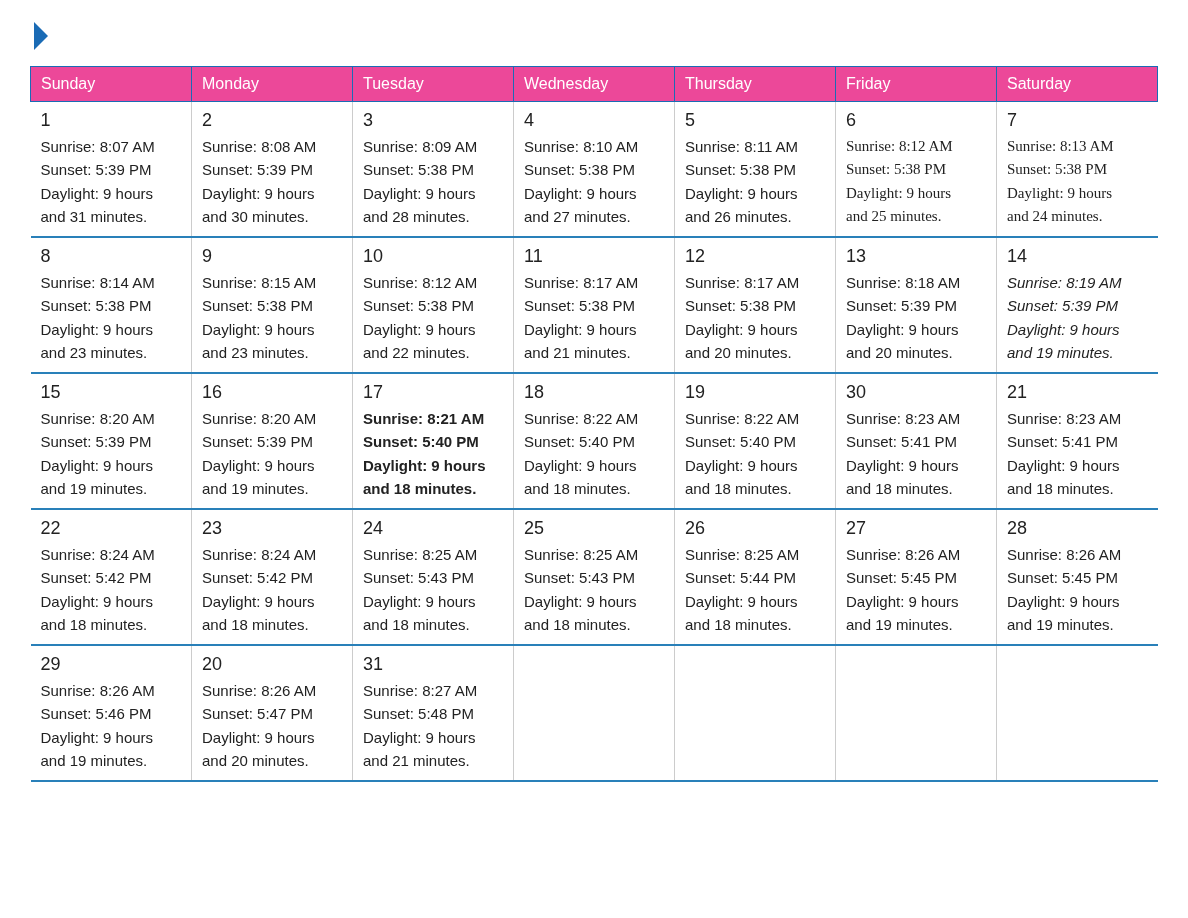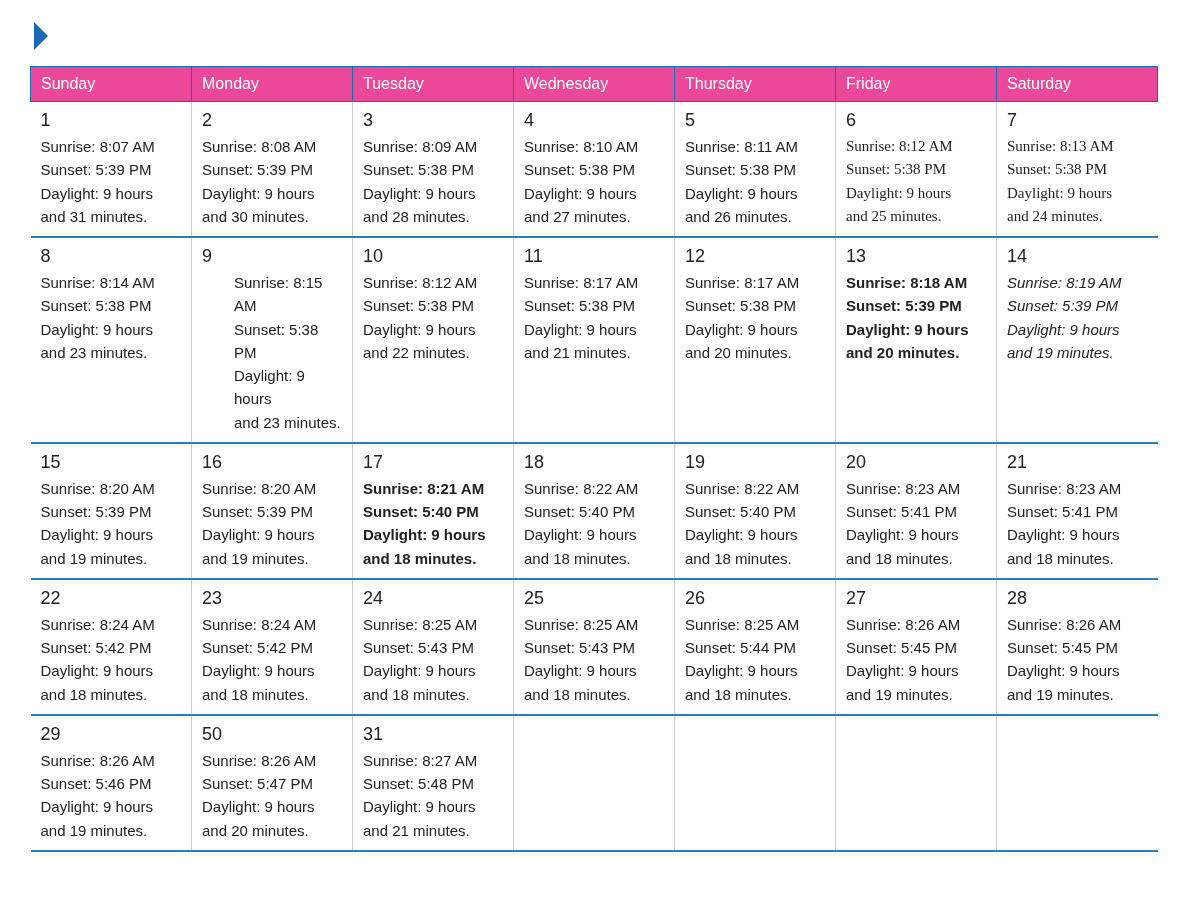--- a/index.html
+++ b/index.html
@@ -191,21 +191,21 @@
       <tr>
         <td>
           <span class="day-num">8</span>
           <div class="day-info" style="white-space: pre-line;">Sunrise: 8:14 AM
 Sunset: 5:38 PM
 Daylight: 9 hours
 and 23 minutes.</div>
         </td>
         <td>
           <span class="day-num">9</span>
-          <div class="day-info" style="white-space: pre-line; margin-left: 32px;">Sunrise: 8:15 AM
+          <div class="day-info" style="white-space: pre-line;">Sunrise: 8:15 AM
 Sunset: 5:38 PM
 Daylight: 9 hours
 and 23 minutes.</div>
         </td>
         <td>
           <span class="day-num">10</span>
           <div class="day-info" style="white-space: pre-line;">Sunrise: 8:12 AM
 Sunset: 5:38 PM
 Daylight: 9 hours
 and 22 minutes.</div>
@@ -219,21 +219,21 @@
         </td>
         <td>
           <span class="day-num">12</span>
           <div class="day-info" style="white-space: pre-line;">Sunrise: 8:17 AM
 Sunset: 5:38 PM
 Daylight: 9 hours
 and 20 minutes.</div>
         </td>
         <td>
           <span class="day-num">13</span>
-          <div class="day-info" style="white-space: pre-line; font-weight: bold;">Sunrise: 8:18 AM
+          <div class="day-info" style="white-space: pre-line;">Sunrise: 8:18 AM
 Sunset: 5:39 PM
 Daylight: 9 hours
 and 20 minutes.</div>
         </td>
         <td>
           <span class="day-num">14</span>
           <div class="day-info" style="white-space: pre-line; font-style: italic;">Sunrise: 8:19 AM
 Sunset: 5:39 PM
 Daylight: 9 hours
 and 19 minutes.</div>
@@ -269,21 +269,21 @@
 and 18 minutes.</div>
         </td>
         <td>
           <span class="day-num">19</span>
           <div class="day-info" style="white-space: pre-line;">Sunrise: 8:22 AM
 Sunset: 5:40 PM
 Daylight: 9 hours
 and 18 minutes.</div>
         </td>
         <td>
-          <span class="day-num">20</span>
+          <span class="day-num">30</span>
           <div class="day-info" style="white-space: pre-line;">Sunrise: 8:23 AM
 Sunset: 5:41 PM
 Daylight: 9 hours
 and 18 minutes.</div>
         </td>
         <td>
           <span class="day-num">21</span>
           <div class="day-info" style="white-space: pre-line;">Sunrise: 8:23 AM
 Sunset: 5:41 PM
 Daylight: 9 hours
@@ -343,21 +343,21 @@
       </tr>
       <tr>
         <td>
           <span class="day-num">29</span>
           <div class="day-info" style="white-space: pre-line;">Sunrise: 8:26 AM
 Sunset: 5:46 PM
 Daylight: 9 hours
 and 19 minutes.</div>
         </td>
         <td>
-          <span class="day-num">50</span>
+          <span class="day-num">20</span>
           <div class="day-info" style="white-space: pre-line;">Sunrise: 8:26 AM
 Sunset: 5:47 PM
 Daylight: 9 hours
 and 20 minutes.</div>
         </td>
         <td>
           <span class="day-num">31</span>
           <div class="day-info" style="white-space: pre-line;">Sunrise: 8:27 AM
 Sunset: 5:48 PM
 Daylight: 9 hours

